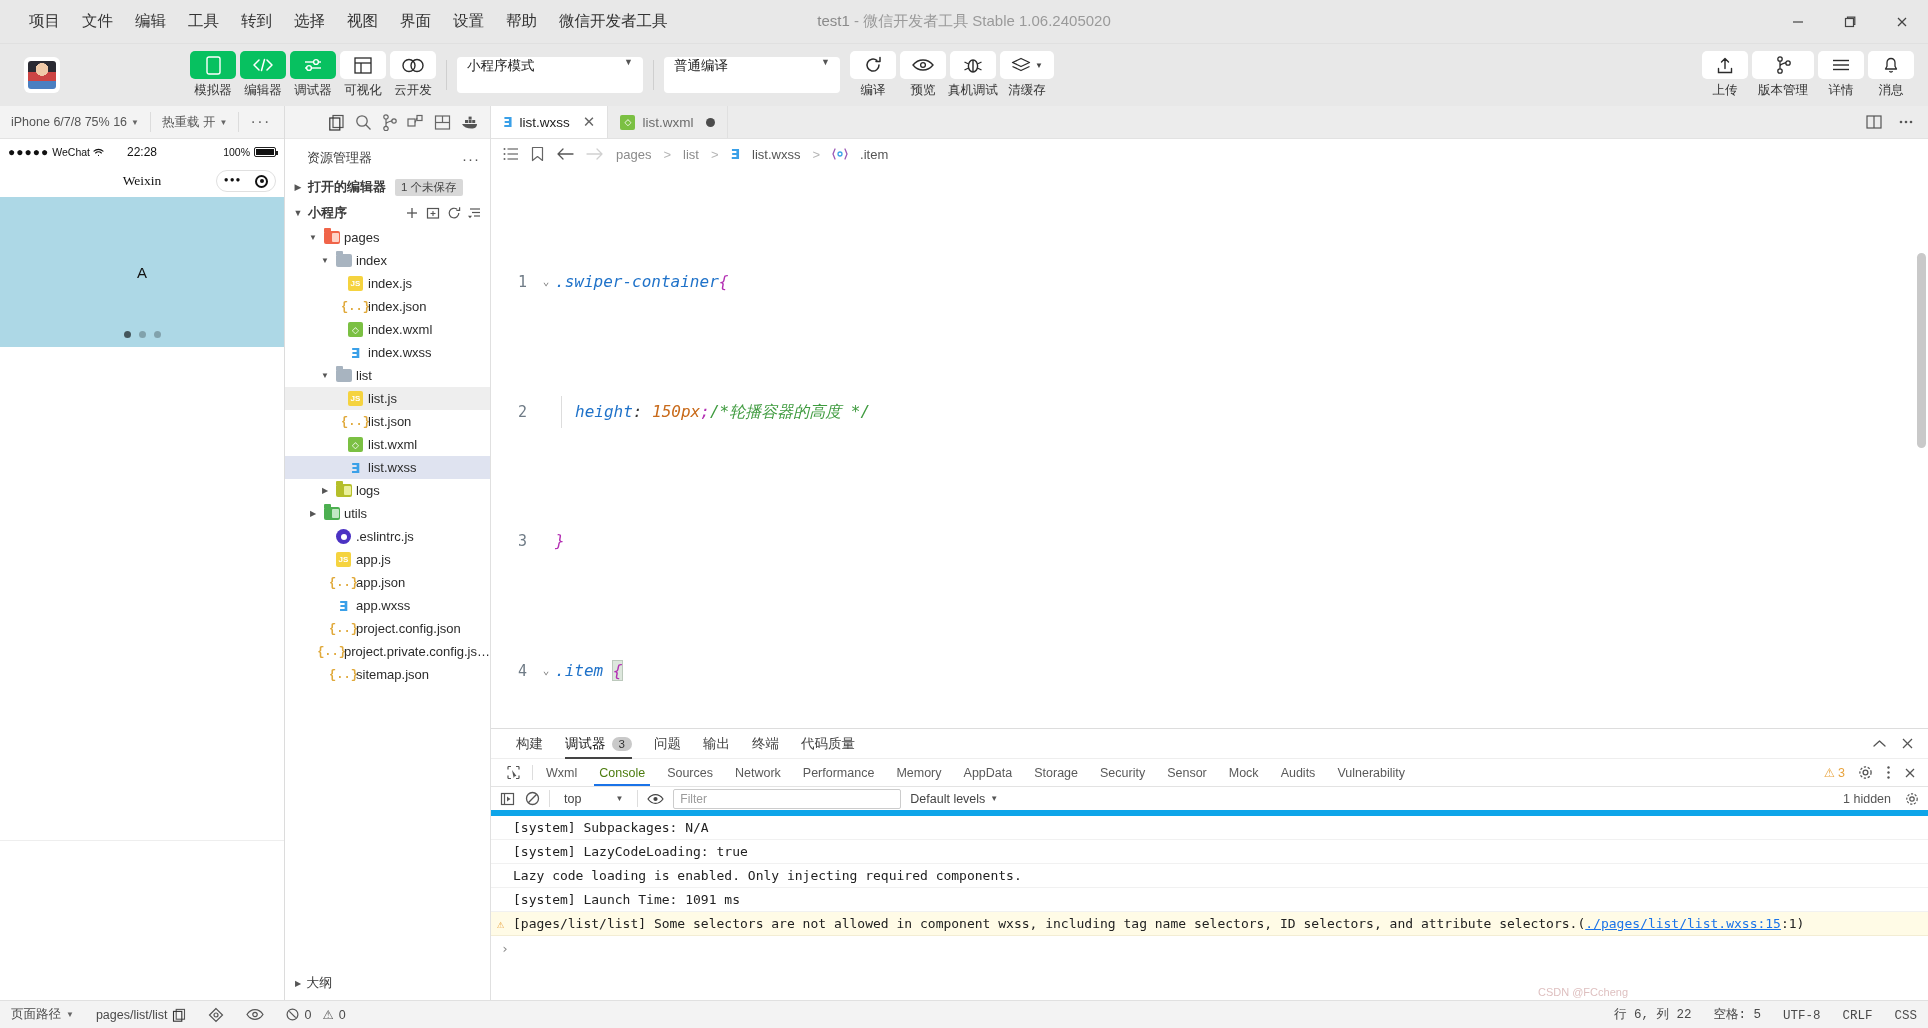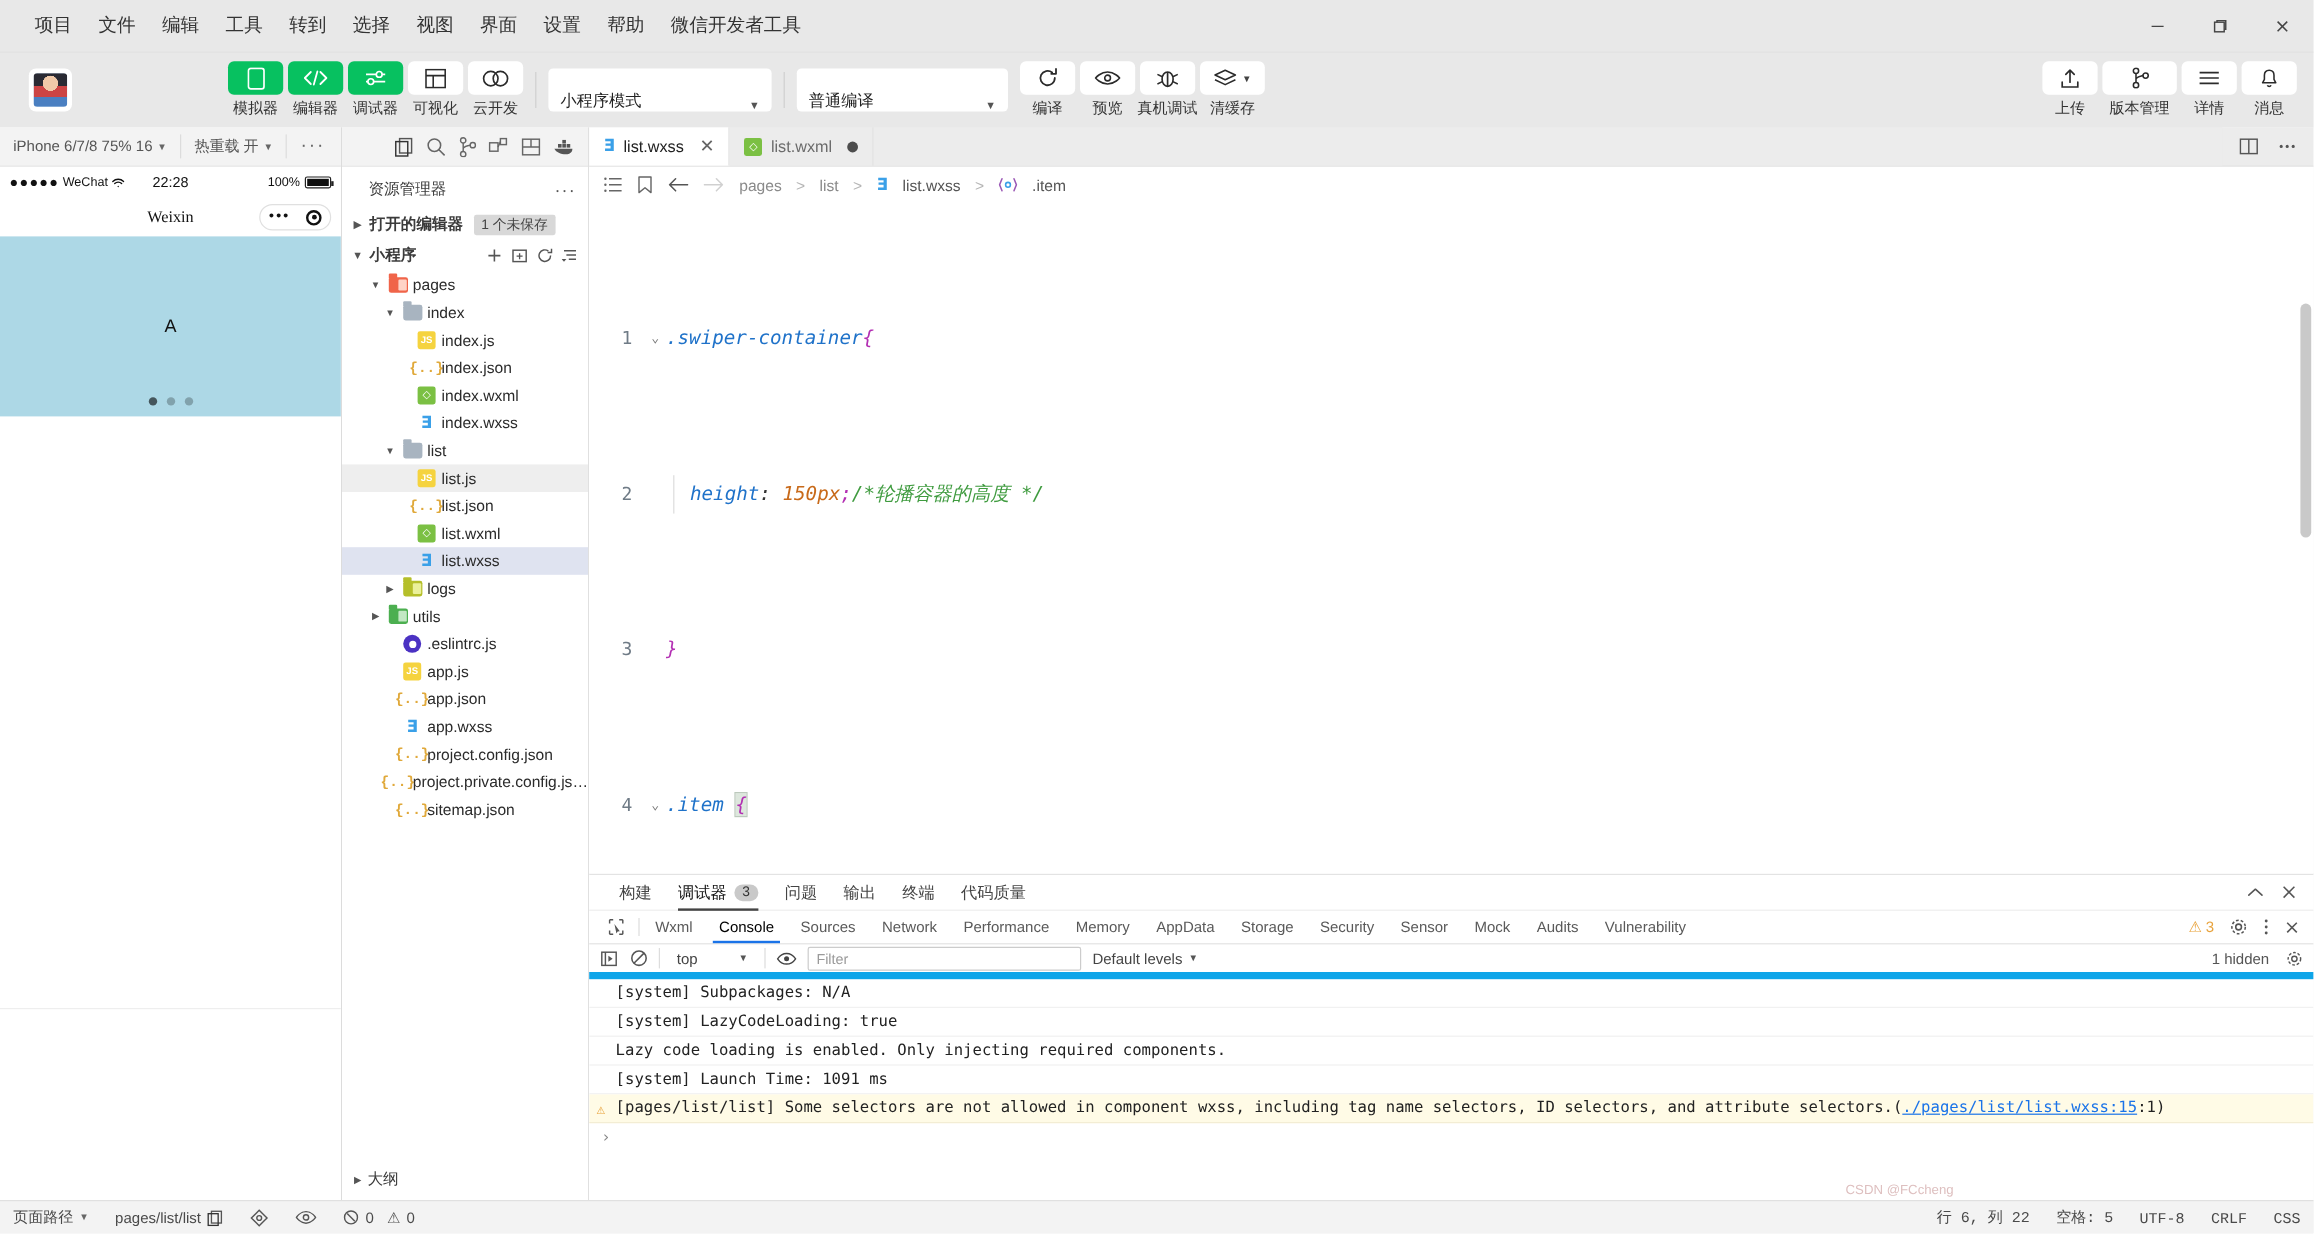--- a/index.html
+++ b/index.html
@@ -58,21 +58,21 @@
     display: flex; align-items: center; justify-content: center;
     color: #2b2b2b;
   }
   .tbtn.green .ic { background: #07c160; color: #fff; }
   .tbtn .lb { font-size: 12.5px; color: #333; white-space: nowrap; }
 
   .tsep { width: 1px; height: 30px; background: #cfcfcf; margin: 0 10px; align-self: center; }
 
   .tsel {
     height: 36px; min-width: 186px; background: #fff; border-radius: 4px;
-    display: flex; align-items: flex-end; padding: 0 10px; font-size: 13.5px; color: #222;
+    display: flex; align-items: flex-start; padding: 0 10px; font-size: 13.5px; color: #222;
     align-self: center;
   }
   .tsel .caret { margin-left: auto; font-size: 9px; color: #555; }
 
   .tb-right { margin-left: auto; display: flex; align-items: flex-start; gap: 4px; }
 
   
   .body { flex: 1; display: flex; min-height: 0; background: #fff; }
 
   
@@ -229,21 +229,21 @@
   .dbg-tab { padding: 0 11px; height: 30px; display: flex; align-items: center; gap: 6px; position: relative; }
   .dbg-tab.active { color: #111; }
   .dbg-tab.active::after { content:''; position:absolute; left:11px; right:11px; bottom:0; height:2px; background:#444;}
   .cnt-badge { background:#c9c9c9; color:#333; border-radius:9px; padding:1px 7px; font-size:11.5px;}
   .dbg-tabs .right { margin-left: auto; display:flex; align-items:center; gap:14px; color:#555; font-size:15px;}
   .dt-tabs {
     height: 28px; flex: 0 0 28px; display: flex; align-items: stretch; font-size: 12.5px;
     color: #5a5a5a; border-bottom: 1px solid #e3e3e3; padding-left: 6px;
   }
   .dt { padding: 0 11px; display:flex; align-items:center; position:relative; white-space:nowrap;}
-  .dt.active { color: #000000; }
+  .dt.active { color: #4d7c0f; }
   .dt.active::after { content:''; position:absolute; left:6px; right:6px; bottom:0; height:2px; background:#1a73e8;}
   .dt-tabs .cursor-ic { padding: 0 9px; display:flex; align-items:center; color:#555;}
   .dt-tabs .vs { width:1px; background:#ddd; margin: 6px 2px; }
   .dt-tabs .right { margin-left:auto; display:flex; align-items:center; gap:13px; padding-right:12px; color:#555;}
   .warn-amber { color:#e8a33d; display:flex; align-items:center; gap:3px; }
   .console-bar {
     height: 29px; flex: 0 0 29px; display:flex; align-items:center; gap:9px; padding: 0 9px;
     border-bottom: 6px solid #0ea5e9; font-size: 12.5px; color:#444;
   }
   .ctx-sel { display:flex; align-items:center; gap:34px; padding: 0 5px; }
@@ -283,20 +283,25 @@
       <div class="menu-item">编辑</div>
       <div class="menu-item">工具</div>
       <div class="menu-item">转到</div>
       <div class="menu-item">选择</div>
       <div class="menu-item">视图</div>
       <div class="menu-item">界面</div>
       <div class="menu-item">设置</div>
       <div class="menu-item">帮助</div>
       <div class="menu-item">微信开发者工具</div>
     </div>
+    <div class="win-title">
+      <span class="tname">test1</span>
+      <span>-</span>
+      <span>微信开发者工具 Stable 1.06.2405020</span>
+    </div>
     <div class="win-ctl">
       <div class="win-btn">
         <svg width="14" height="14" viewBox="0 0 14 14">
             <line x1="2" y1="7" x2="12" y2="7" stroke="#444" stroke-width="1.2"></line>
           </svg>
       </div>
       <div class="win-btn">
         <svg width="14" height="14" viewBox="0 0 14 14">
             <rect x="2.5" y="3.5" width="8" height="8" fill="none" stroke="#444" stroke-width="1.2"></rect>
             <path d="M4.5 3.5V2.2h7.3v7.3h-1.3" fill="none" stroke="#444" stroke-width="1.2"></path>

